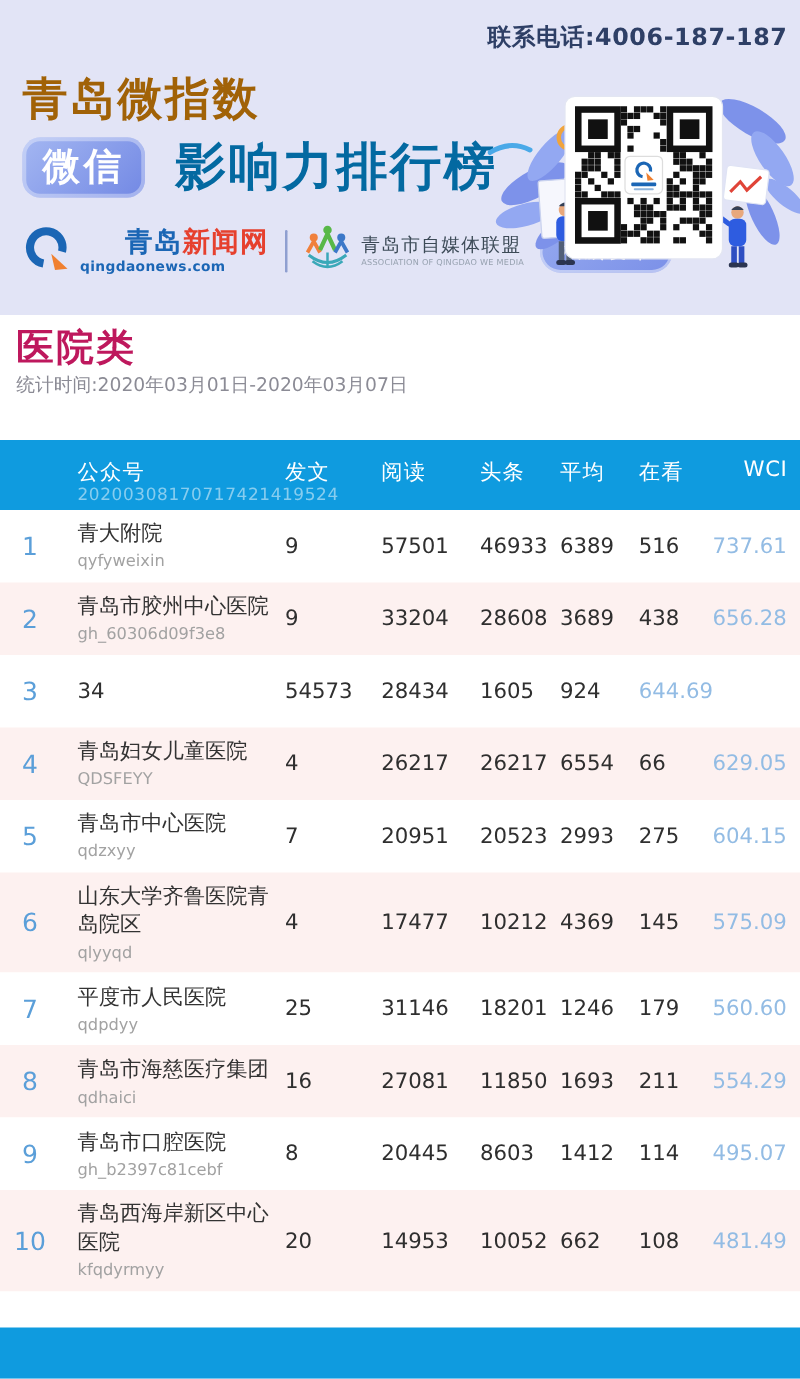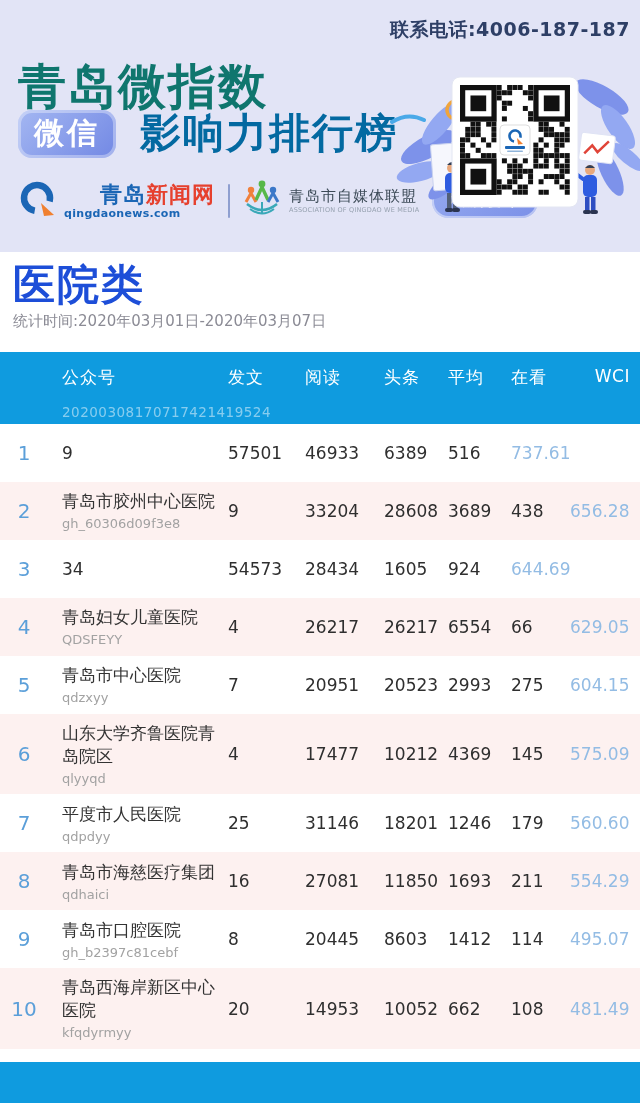--- a/index.html
+++ b/index.html
@@ -3,21 +3,21 @@
 <meta charset="utf-8">
 <style>
   * { margin:0; padding:0; box-sizing:border-box; }
   html,body { width:640px; }
   body { font-family:"DejaVu Sans","Liberation Sans",sans-serif; background:#ffffff; }
   .page { position:relative; width:640px; height:1103px; overflow:hidden; background:#ffffff; }
 
   
   .hero { position:relative; width:640px; height:252px; background:#e2e4f6;padding-left:18px; }
   .contact { position:absolute; top:17px; right:10px; font-size:19px; font-weight:bold; color:#2e3f66; letter-spacing:0.5px; }
-  .title-line1 { position:absolute; left:18px; top:55px; font-size:48px; font-weight:900; color:#0f766e; letter-spacing:2px; }
+  .title-line1 { position:absolute; left:18px; top:55px; font-size:36px; font-weight:900; color:#a16207; letter-spacing:2px; }
   .title-line2 { position:absolute; left:18px; top:106px; display:flex; align-items:center; }
   .wx-badge { display:inline-flex; align-items:center; justify-content:center; width:98px; height:48px;
     border-radius:14px; background:linear-gradient(135deg,#a4b7f2 0%,#7288e4 100%);
     box-shadow:inset 0 0 0 3px rgba(255,255,255,0.35); color:#ffffff; font-size:30px; font-weight:900; letter-spacing:3px; }
   .title2-text { margin-left:24px; font-size:41px; font-weight:700; color:#0369a1; letter-spacing:2px; }
 
   .logos { position:absolute; left:18px; top:178px; display:flex; align-items:center; }
   .qdnews-logo { display:flex; align-items:center; }
   .qdnews-text { margin-left:6px; line-height:1; }
   .qdnews-name { font-size:22px; font-weight:900; letter-spacing:1px;margin-left:36px; }
@@ -29,26 +29,26 @@
   .union-name { font-size:15px; color:#3c4a57; letter-spacing:1px; }
   .union-sub { font-size:6.5px; color:#97a2b0; margin-top:2px; letter-spacing:0.2px; }
   .auth-badge { margin-left:13px; padding:6px 17px; border-radius:999px;
     background:linear-gradient(135deg,#94a8ef 0%,#7b90e8 100%);
     box-shadow:inset 0 0 0 2px rgba(255,255,255,0.45); color:#ffffff; font-size:16px; letter-spacing:2px; }
 
   .qr-illustration { position:absolute; right:0; top:52px; width:250px; height:185px; }
 
   
   .category-section { position:relative; width:640px; height:100px; background:#ffffff; padding:10px 14px 0 13px; }
-  .category-title { font-size:42px; font-weight:900; color:#1d4ed8; letter-spacing:2px; line-height:1.1; }
+  .category-title { font-size:30px; font-weight:900; color:#be185d; letter-spacing:2px; line-height:1.1; }
   .stats-period { font-size:15px; color:#8b8b95; margin-top:4px; }
 
   
   .grid-cols { display:grid; grid-template-columns:62px 166px 77px 79px 64px 63px 59px 1fr; align-items:center; }
-  .thead { position:relative; width:640px; height:72px; background:#0f9bdf; color:#ffffff; }
+  .thead { position:relative; width:640px; height:56px; background:#0f9bdf; color:#ffffff; }
   .thead .grid-cols { height:100%; align-items:start; padding-top:14px; }
   .th { font-size:17px; letter-spacing:1px; }
   .th-wci { text-align:right; padding-right:10px; letter-spacing:0.5px; }
   .watermark { position:absolute; left:62px; bottom:4px; font-size:13.5px; color:rgba(255,255,255,0.5); letter-spacing:0.5px; }
 
   .tbody { width:640px; }
   .trow { min-height:58px; padding:8px 0; background:#ffffff; }
   .trow.alt { background:#fdf1f0; }
   .c-rank { font-size:20px; color:#5b9fd9; text-align:center; padding-right:14px; }
   .c-name { padding-right:10px; }
@@ -323,20 +323,24 @@
       <div class="th">平均</div>
       <div class="th">在看</div>
       <div class="th th-wci">WCI</div>
     </div>
     <div class="watermark">20200308170717421419524</div>
   </div>
 
   <div class="tbody">
     <div class="trow grid-cols">
       <div class="c-rank">1</div>
+      <div class="c-name">
+        <div class="acct-name">青大附院</div>
+        <div class="acct-id">qyfyweixin</div>
+      </div>
       <div class="c-num">9</div>
       <div class="c-num">57501</div>
       <div class="c-num">46933</div>
       <div class="c-num">6389</div>
       <div class="c-num">516</div>
       <div class="c-wci">737.61</div>
     </div>
 
     <div class="trow grid-cols alt">
       <div class="c-rank">2</div>

